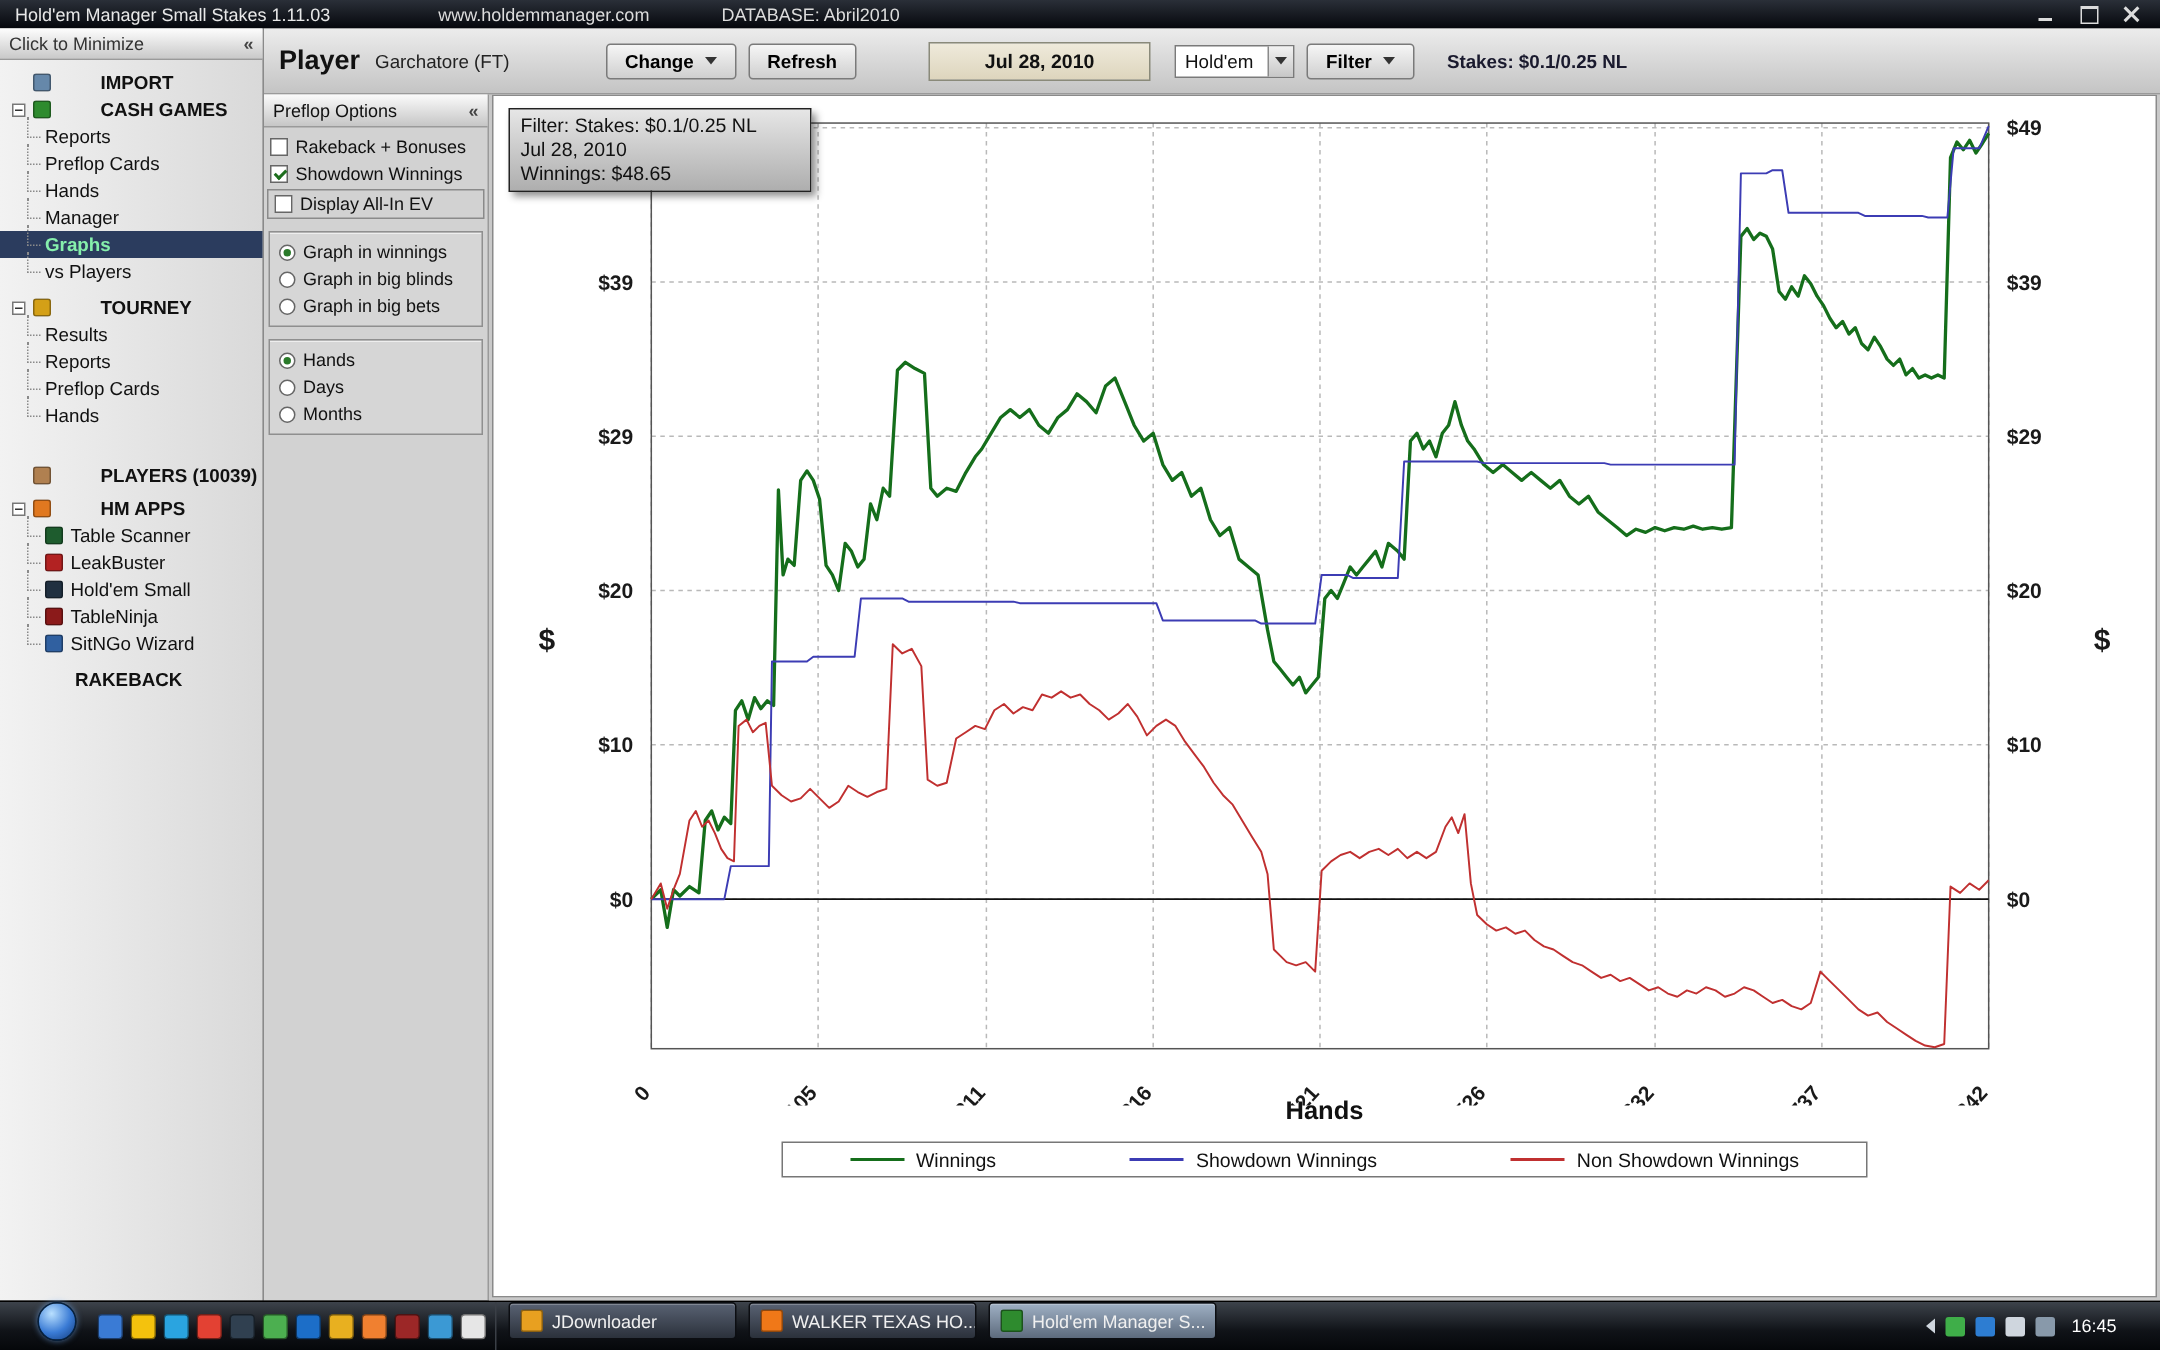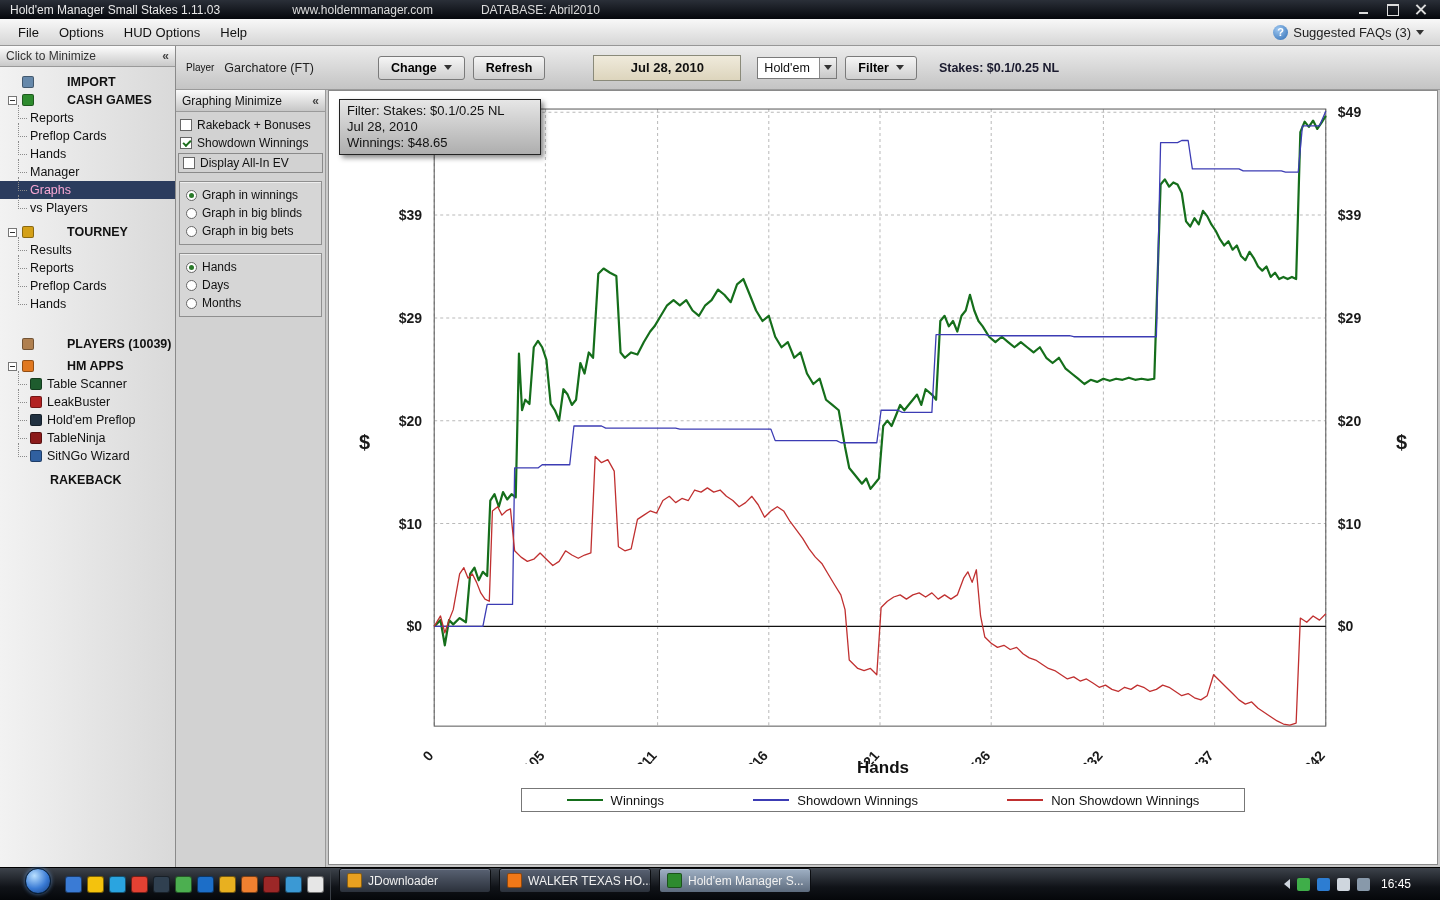--- a/index.html
+++ b/index.html
@@ -39,31 +39,31 @@
   .side-header { height:21px; background:linear-gradient(#fdfdfd,#c9c9c9); border-bottom:1px solid #9a9a9a;
     display:flex; align-items:center; justify-content:space-between; padding:0 6px; font-size:12px; color:#333; }
   .chev { font-weight:bold; color:#444; }
   .tree { padding:6px 0 0 0; }
   .tree-row { height:18px; display:flex; align-items:center; gap:5px; padding-left:8px; white-space:nowrap; }
   .tree-row.section .lbl { font-weight:bold; font-size:12.5px;padding-left:28px; }
   .tree-row.child { padding-left:30px; position:relative; font-size:12.5px; }
   .tree-row.child::before { content:""; position:absolute; left:18px; top:-4px; width:8px; height:13px;
     border-left:1px dotted #8a8a8a; border-bottom:1px dotted #8a8a8a; }
   .tree-row.selected { background:#2b3c5e; }
-  .tree-row.selected .lbl { color:#f9a8d4; font-weight:normal; }
+  .tree-row.selected .lbl { color:#86efac; font-weight:bold; }
   .exp { width:9px; height:9px; border:1px solid #777; background:#fff; position:relative; flex:0 0 auto; }
   .exp::after { content:""; position:absolute; left:1px; top:3px; width:5px; height:1px; background:#333; }
   .tico { width:12px; height:12px; border-radius:2px; flex:0 0 auto; border:1px solid rgba(0,0,0,.35); }
   .spacer9 { width:9px; flex:0 0 auto; }
 
   
   .content { flex:1; display:flex; flex-direction:column; min-width:0; }
   .toolbar { height:44px; flex:0 0 auto; background:linear-gradient(#ececec,#c4c4c4); border-bottom:1px solid #9a9a9a;
     display:flex; align-items:center; padding:0 10px; gap:8px; }
-  .t-player { font-weight:normal; font-size:10px; margin-right:2px; }
+  .t-player { font-weight:bold; font-size:18px; margin-right:2px; }
   .t-name { font-size:12.5px; color:#222; margin-right:56px; }
   .btn { height:24px; padding:0 12px; background:linear-gradient(#f6f6f6,#cfcfcf); border:1px solid #7a7a7a;
     border-radius:3px; font-weight:bold; font-size:12.5px; display:inline-flex; align-items:center; gap:7px; cursor:default; }
   .datebox { width:148px; height:26px; margin-left:40px; background:linear-gradient(#efeadb,#ddd5bd); border:1px solid #8a8a7a;
     display:flex; align-items:center; justify-content:center; font-weight:bold; font-size:13px; }
   .select { width:80px; height:22px; background:#fff; border:1px solid #7a7a7a; display:flex; align-items:center;
     justify-content:space-between; padding-left:6px; font-size:12.5px; margin-left:8px; }
   .sel-btn { width:17px; height:100%; background:linear-gradient(#f2f2f2,#c8c8c8); border-left:1px solid #8a8a8a;
     display:flex; align-items:center; justify-content:center; }
   .t-stakes { font-weight:bold; font-size:12.5px; color:#1a1a2e; margin-left:14px; }
@@ -136,31 +136,20 @@
     <span class="t1">Hold'em Manager Small Stakes 1.11.03</span>
     <span class="t2">www.holdemmanager.com</span>
     <span class="t3">DATABASE: Abril2010</span>
     <span class="win-btns">
       <span class="wbtn min"></span>
       <span class="wbtn max"></span>
       <span class="wbtn close"></span>
     </span>
   </div>
 
-  <div class="menubar">
-    <span class="menu-item">File</span>
-    <span class="menu-item">Options</span>
-    <span class="menu-item">HUD Options</span>
-    <span class="menu-item">Help</span>
-    <span class="faq">
-      <span class="faq-q">?</span>
-      <span>Suggested FAQs (3)</span>
-      <span class="caret"></span>
-    </span>
-  </div>
 
   <div class="main">
 
     <div class="sidebar">
       <div class="side-header">
         <span>Click to Minimize</span>
         <span class="chev">«</span>
       </div>
       <div class="tree">
         <div class="tree-row section">
@@ -223,21 +212,21 @@
         <div class="tree-row child">
             <span class="tico" style="background:#1e5c2e"></span>
             <span class="lbl">Table Scanner</span>
           </div>
         <div class="tree-row child">
             <span class="tico" style="background:#b22222"></span>
             <span class="lbl">LeakBuster</span>
           </div>
         <div class="tree-row child">
             <span class="tico" style="background:#203040"></span>
-            <span class="lbl">Hold'em Preflop</span>
+            <span class="lbl">Hold'em Small</span>
           </div>
         <div class="tree-row child">
             <span class="tico" style="background:#8b1a1a"></span>
             <span class="lbl">TableNinja</span>
           </div>
         <div class="tree-row child">
             <span class="tico" style="background:#3060a0"></span>
             <span class="lbl">SitNGo Wizard</span>
           </div>
 
@@ -270,21 +259,21 @@
           <span>Filter</span>
           <span class="caret"></span>
         </button>
         <span class="t-stakes">Stakes: $0.1/0.25 NL</span>
       </div>
 
       <div class="workspace">
 
         <div class="options-panel">
           <div class="panel-header">
-            <span>Graphing Minimize</span>
+            <span>Preflop Options</span>
             <span class="chev">«</span>
           </div>
           <div style="padding-top:4px">
             <div class="chk-row">
               <span class="cb"></span>
               <span>Rakeback + Bonuses</span>
             </div>
             <div class="chk-row">
               <span class="cb on"></span>
               <span>Showdown Winnings</span>

